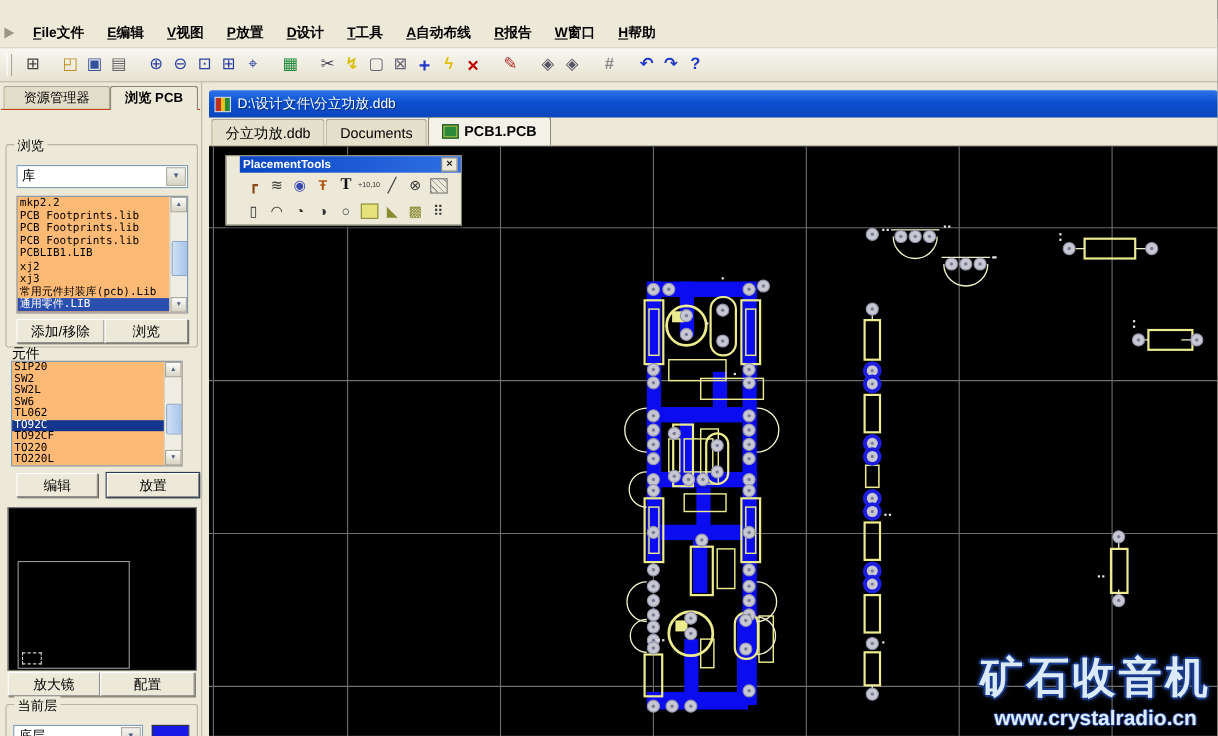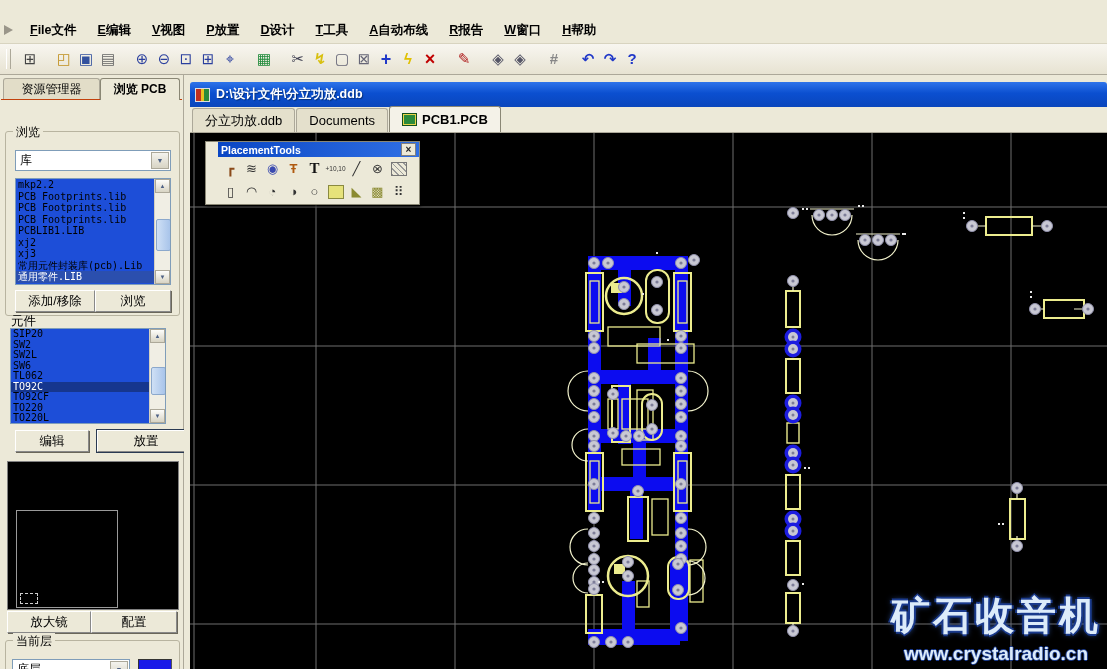--- a/index.html
+++ b/index.html
@@ -44,59 +44,59 @@
   .sb-body{position:absolute;left:1px;top:24px;width:181px;height:569px;border-top:1px solid #c2410c;text-decoration:underline;}
   .groupbox{position:absolute;border:1px solid #b8b4a0;border-radius:3px;}
   .groupbox .glabel{position:absolute;top:-8px;left:7px;background:#ece9d8;padding:0 3px;font-size:12px;}
   .g-browse{left:4px;top:31px;width:173px;height:183px;}
   .dd{position:absolute;height:21px;background:#fff;border:1px solid #7f9db9;display:flex;align-items:center;
     padding-left:4px;box-sizing:border-box;font-size:12px;cursor:pointer;}
   .dd .dd-btn{position:absolute;right:1px;top:1px;bottom:1px;width:16px;background:linear-gradient(#f4f3ee,#d8d4c4);
     border:1px solid #aca899;display:flex;align-items:center;justify-content:center;}
   .dd .dd-btn::after{content:"▼";font-size:7px;color:#4d6185;}
   .dd-lib{left:9px;top:18px;width:156px;}
-  .list{position:absolute;background:#1d4ed8;border:1px solid #7f9db9;overflow:hidden;box-sizing:border-box;}
+  .list{position:absolute;background:#fdba74;border:1px solid #7f9db9;overflow:hidden;box-sizing:border-box;}
   .lib-list{left:9px;top:46px;width:156px;height:107px;}
   .row{height:11.5px;line-height:11.5px;font-family:"DejaVu Sans Mono",monospace;font-size:10px;
     white-space:nowrap;padding-left:2px;cursor:default;}
   .row.sel1{background:#2b4fae;color:#fff;}
   .row.sel2{background:#16368e;color:#fff;}
   .sbar{position:absolute;right:0;top:0;bottom:0;width:15px;background:#f0eee4;border-left:1px solid #d4d0c0;}
   .sb-up,.sb-dn{position:absolute;left:0;width:15px;height:14px;background:linear-gradient(#fdfdfb,#d8d4c4);
     border:1px solid #aca899;box-sizing:border-box;display:flex;align-items:center;justify-content:center;cursor:pointer;}
   .sb-up{top:0;} .sb-dn{bottom:0;}
   .sb-up::after{content:"▲";font-size:6px;color:#4d6185;} .sb-dn::after{content:"▼";font-size:6px;color:#4d6185;}
   .sb-thumb{position:absolute;left:1px;width:13px;background:linear-gradient(90deg,#cfe0f5,#a8c4ea);
     border:1px solid #8ba8cc;border-radius:2px;}
   .btn{position:absolute;height:22px;background:#ece9d8;border:1px solid #888;
     border-top-color:#fff;border-left-color:#fff;box-shadow:1px 1px 0 #6a675a;
     display:flex;align-items:center;justify-content:center;font-size:12.5px;cursor:pointer;box-sizing:border-box;}
   .btn.default{outline:1.5px solid #2a3a52;}
   .b-add{left:9px;top:158px;width:80px;} .b-browse{left:89px;top:158px;width:76px;}
   .comp-label{position:absolute;left:10px;top:213px;font-size:12.5px;}
   .comp-list{left:9px;top:228px;width:156px;height:96px;}
   .comp-list .row{height:10.5px;line-height:10.5px;}
-  .b-edit{left:14px;top:330px;width:74px;} .b-place{left:96px;top:330px;width:98px;}
+  .b-edit{left:14px;top:330px;width:74px;} .b-place{left:96px;top:330px;width:84px;}
   .mag{position:absolute;left:6px;top:361px;width:170px;height:147px;background:#000;border:1px solid #808080;}
   .mag-view{position:absolute;left:8px;top:48px;width:100px;height:96px;border:1px solid #9a9a9a;}
   .mag-sel{position:absolute;left:12px;bottom:5px;width:16px;height:9px;border:1px dashed #cfcfcf;}
   .b-magnify{left:6px;top:511px;width:84px;} .b-config{left:90px;top:511px;width:86px;}
   .g-layer{left:4px;top:540px;width:173px;height:50px;}
   .dd-layer{left:6px;top:18px;width:118px;}
   .swatch{position:absolute;left:132px;top:18px;width:32px;height:21px;background:#1a1ae8;
     border:1px solid #555;border-top-color:#333;border-left-color:#333;}
   
   .splitter{position:absolute;left:184px;top:75px;width:6px;height:594px;background:#ece9d8;
     border-right:1px solid #fff;}
   .docarea{position:absolute;left:190px;top:75px;width:917px;height:594px;background:#ece9d8;}
   .doc-titlebar{position:absolute;left:0;top:7px;width:917px;height:25px;border-radius:3px 3px 0 0;
     background:linear-gradient(180deg,#2f74ea,#0b4fd0 45%,#0a46bc);display:flex;align-items:center;padding-left:5px;box-sizing:border-box;}
   .doc-icon{width:13px;height:12px;border:1px solid #ddd;margin-right:6px;
     background:linear-gradient(90deg,#c03020 0 35%,#e8c020 35% 65%,#2a8a3a 65%);}
-  .doc-titlebar .t{color:#fff;font-weight:bold;font-size:12.5px;text-shadow:1px 1px 1px #05307a;}
+  .doc-titlebar .t{color:#fff;font-weight:normal;font-size:12.5px;text-shadow:1px 1px 1px #05307a;}
   .doc-tabs{position:absolute;left:0;top:32px;width:917px;height:26px;background:#ece9d8;
     border-bottom:1px solid #aca899;display:flex;align-items:flex-end;padding-left:2px;box-sizing:border-box;}
   .dtab{height:23px;display:flex;align-items:center;padding:0 12px;border:1px solid #aca899;
     border-bottom:none;border-radius:3px 3px 0 0;margin-right:1px;font-size:13px;cursor:pointer;background:#e4e0cc;}
   .dtab.active{background:#f4f2e8;font-weight:bold;height:25px;border-color:#8a8775;position:relative;z-index:2;}
   .pcb-tab-icon{width:13px;height:11px;background:#2a8a3a;border:1px solid #0f4f1c;margin-right:5px;
     box-shadow:inset 0 0 0 1px #e8d44a;}
   .canvas{position:absolute;left:0;top:58px;width:917px;height:536px;background:#000;overflow:hidden;cursor:crosshair;}
   .canvas svg{position:absolute;left:0;top:0;}
   

